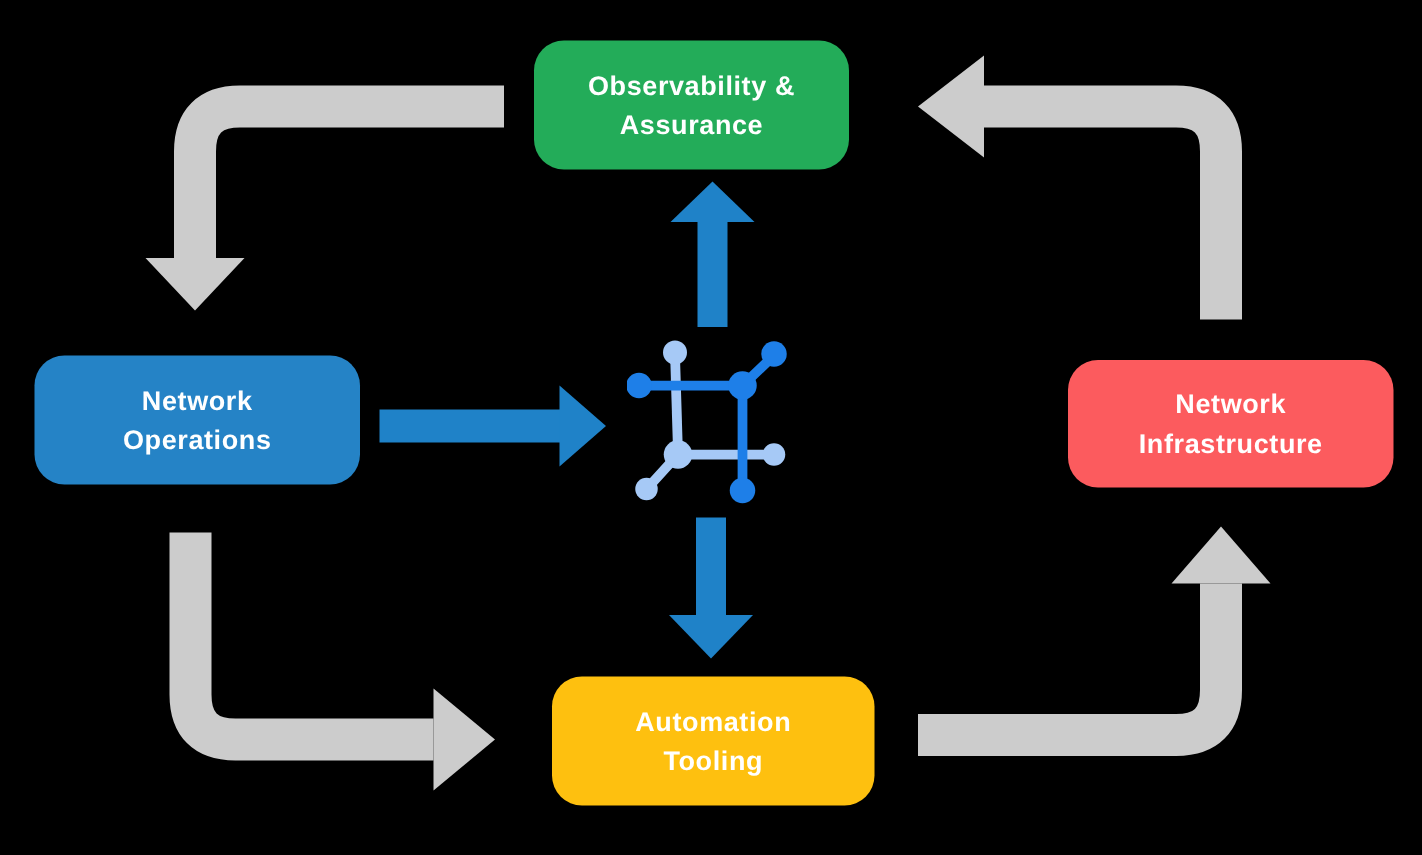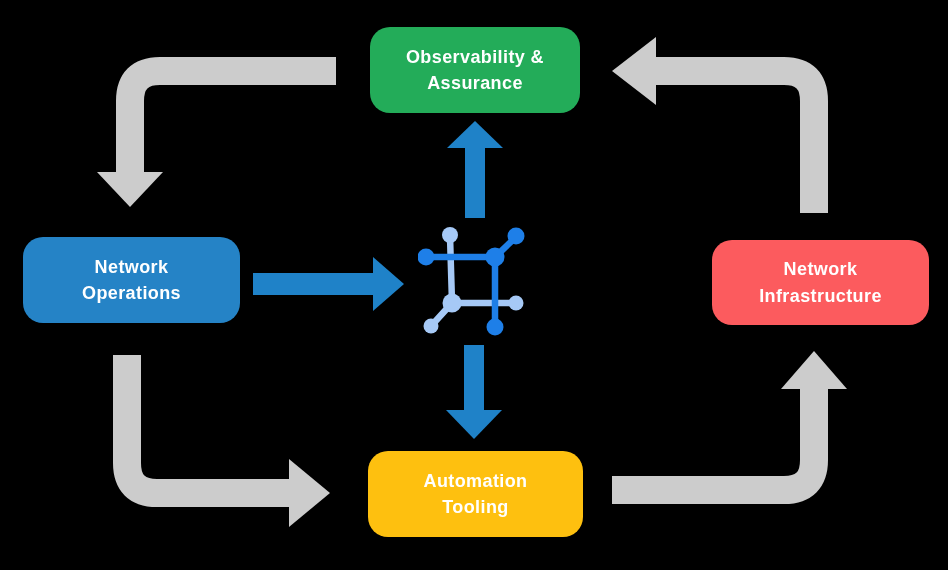--- a/index.html
+++ b/index.html
@@ -25,21 +25,21 @@
     text-align: center;
   }
   .node-label {
     color: #fff;
     font-size: 18px;
     font-weight: 600;
     letter-spacing: 0.4px;
     line-height: 1.45;
     white-space: pre-line;
   }
-  #node-observability   { left: 370px; top: 27px;  width: 210px; height: 86px; }
+  #node-observability   { left: 356px; top: 27px;  width: 210px; height: 86px; }
   #node-operations      { left: 23px;  top: 237px; width: 217px; height: 86px; }
   #node-infrastructure  { left: 712px; top: 240px; width: 217px; height: 85px; }
   #node-automation      { left: 368px; top: 451px; width: 215px; height: 86px; }
   #center-icon {
     position: absolute;
     left: 418px; top: 226px;
     width: 112px; height: 114px;
   }
 </style>
 </head>

